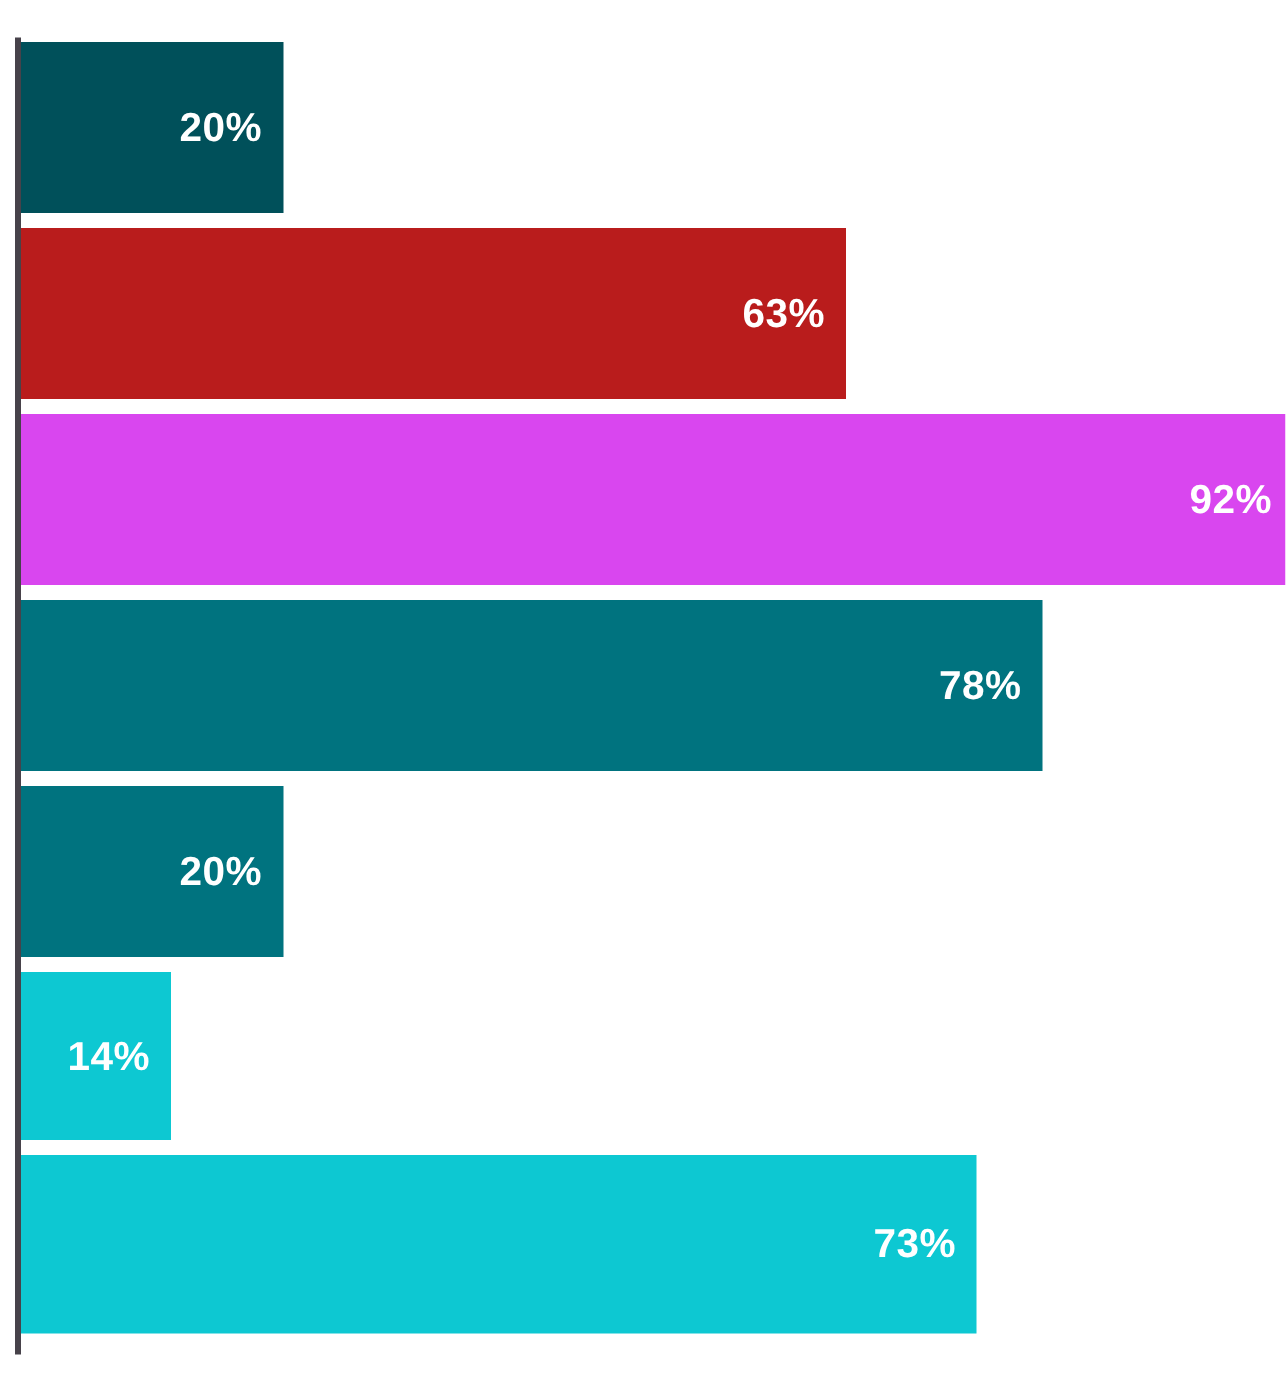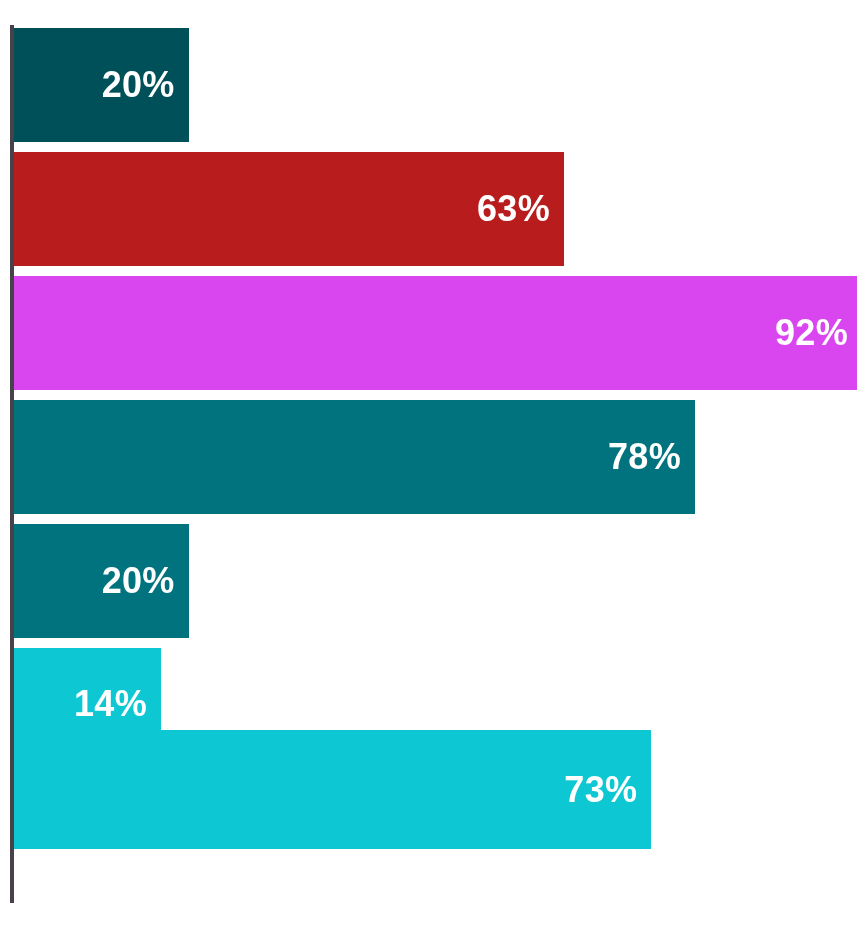--- a/index.html
+++ b/index.html
@@ -47,21 +47,21 @@
     height: 100%;
     box-sizing: border-box;
     display: flex;
     align-items: center;
     justify-content: flex-end;
   }
   .bar-label {
     color: #ffffff;
     font-family: "Liberation Sans", sans-serif;
     font-weight: bold;
-    font-size: 36px;
+    font-size: 27px;
     letter-spacing: 0.3px;
     padding-right: 14px;
     white-space: nowrap;
     line-height: 1;
   }
 </style>
 </head>
 <body>
 
 <div id="chart-root" style="background: rgb(255, 255, 255);">
@@ -94,25 +94,25 @@
       </div>
     </div>
 
     <div class="bar-row" style="top:496px;height:114px;">
       <div class="bar" style="width: 174.6px; background: rgb(0, 115, 127);">
         <span class="bar-label" style="color: rgb(255, 255, 255);">20%</span>
       </div>
     </div>
 
     <div class="bar-row" style="top:620px;height:112px;">
-      <div class="bar" style="width: 147px; background: rgb(13, 200, 210);">
+      <div class="bar" style="width: 100px; background: rgb(13, 200, 210);">
         <span class="bar-label" style="color: rgb(255, 255, 255);">14%</span>
       </div>
     </div>
 
-    <div class="bar-row" style="top:702px;height:119px;">
+    <div class="bar-row" style="top:742px;height:119px;">
       <div class="bar" style="width: 637.29px; background: rgb(13, 200, 210);">
         <span class="bar-label" style="color: rgb(255, 255, 255);">73%</span>
       </div>
     </div>
 
   </div>
 </div>
 
 </body></html>

